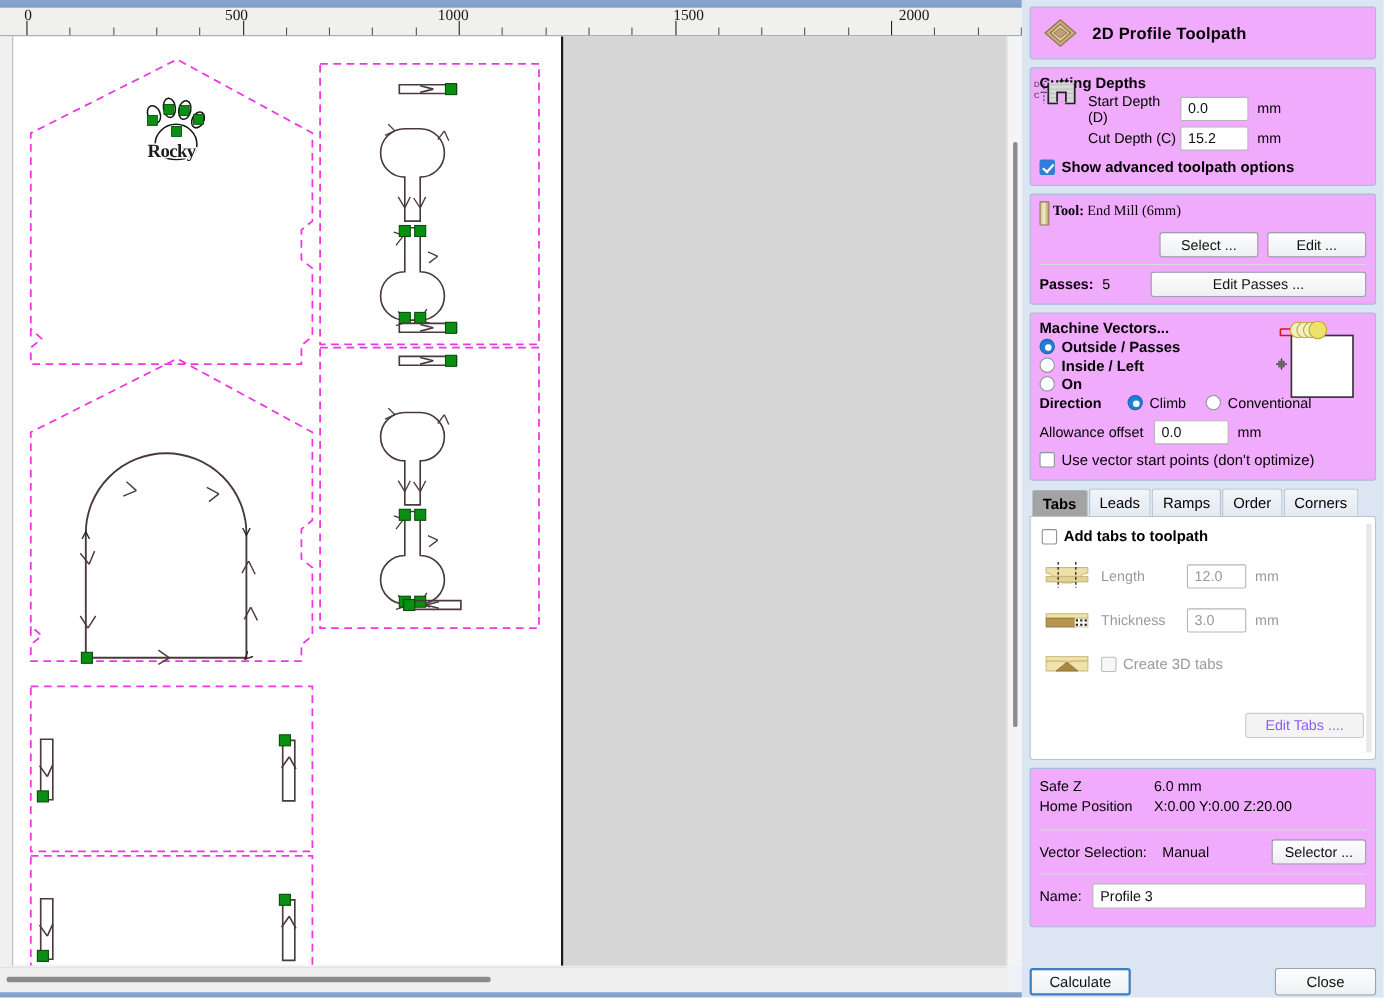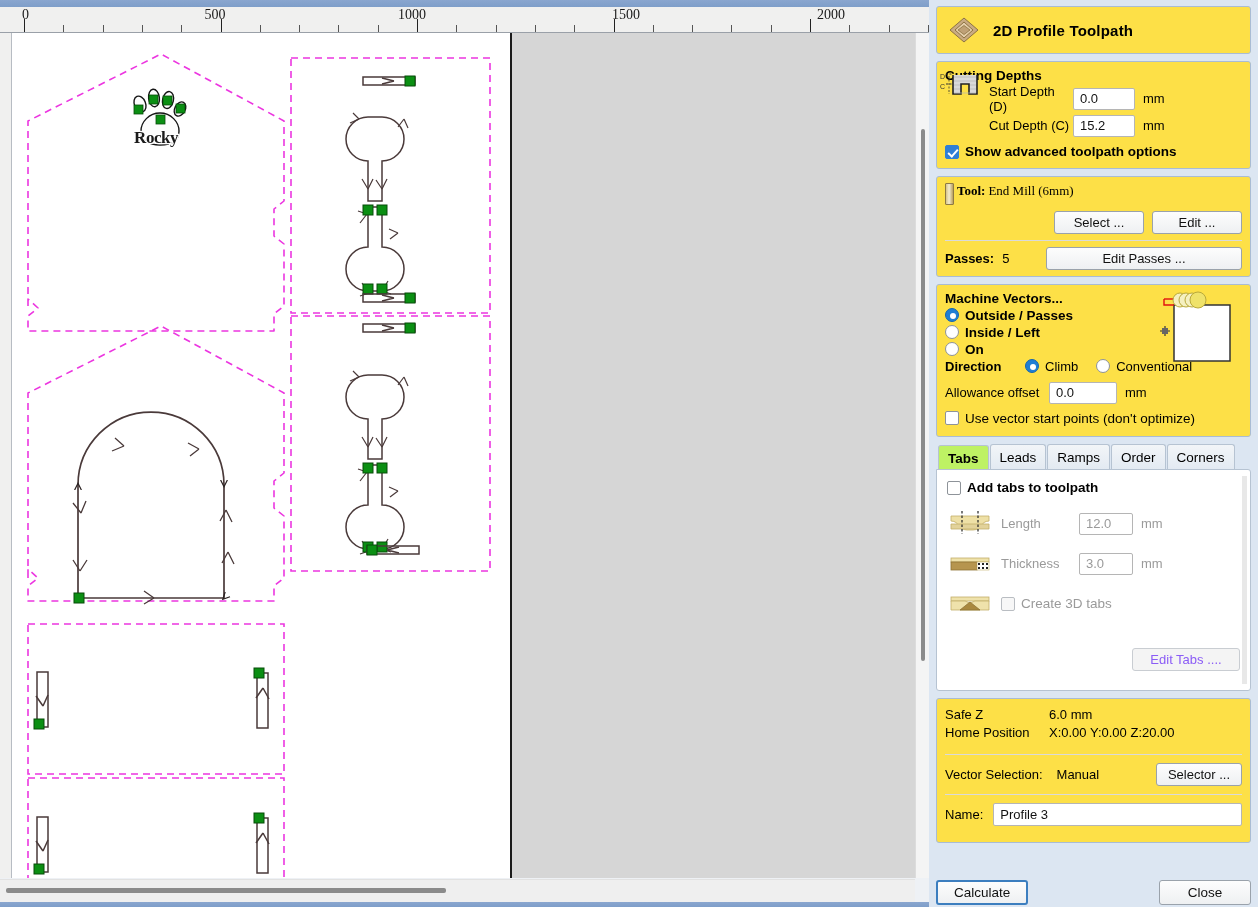--- a/index.html
+++ b/index.html
@@ -87,21 +87,21 @@
   }
 
   
   #panel {
     position: relative;
     width: 329px; height: 907px;
     background: #dce6f2;
     padding: 6px 7px 0 7px;
   }
   .card {
-    background: #fde047;
+    background: #f0abfc;
     border: 1px solid #a9bcd4;
     border-radius: 3px;
     margin-bottom: 7px;
     padding: 6px 8px;
   }
 
   
   #hdr { display: flex; align-items: center; gap: 12px; padding: 7px 10px; }
   #hdr .title { font-size: 15px; font-weight: bold; letter-spacing: .2px; }
 
@@ -169,21 +169,21 @@
   .mv-preview { position:absolute; right:10px; top:6px; width:104px; height:84px; }
 
   
   .tabstrip { display: flex; align-items: flex-end; gap: 0; padding-left: 2px; }
   .tabitem {
     padding: 5px 9px 4px 9px; font-size: 13.5px;
     border: 1px solid #b6c3d2; border-bottom: none;
     background: linear-gradient(#f2f5f8,#e3eaf2);
     border-radius: 3px 3px 0 0; margin-right: 1px; cursor: pointer;
   }
-  .tabitem.active { background: #bef264; font-weight: bold; position: relative; top: 1px; }
+  .tabitem.active { background: #a3a3a3; font-weight: bold; position: relative; top: 1px; }
   .tabbody {
     background: #fff; border: 1px solid #b6c3d2; border-radius: 0 3px 3px 3px;
     padding: 10px 10px; height: 222px; position: relative;
   }
   .tabrow { display:flex; align-items:center; margin-top: 12px; }
   .tabrow .ico { width: 46px; height: 28px; flex:none; margin-right: 8px; }
   .tabrow .nm { width: 78px; color:#9a9a9a; font-size:13px; }
 
   
   .inforow { display: flex; font-size: 13px; }

